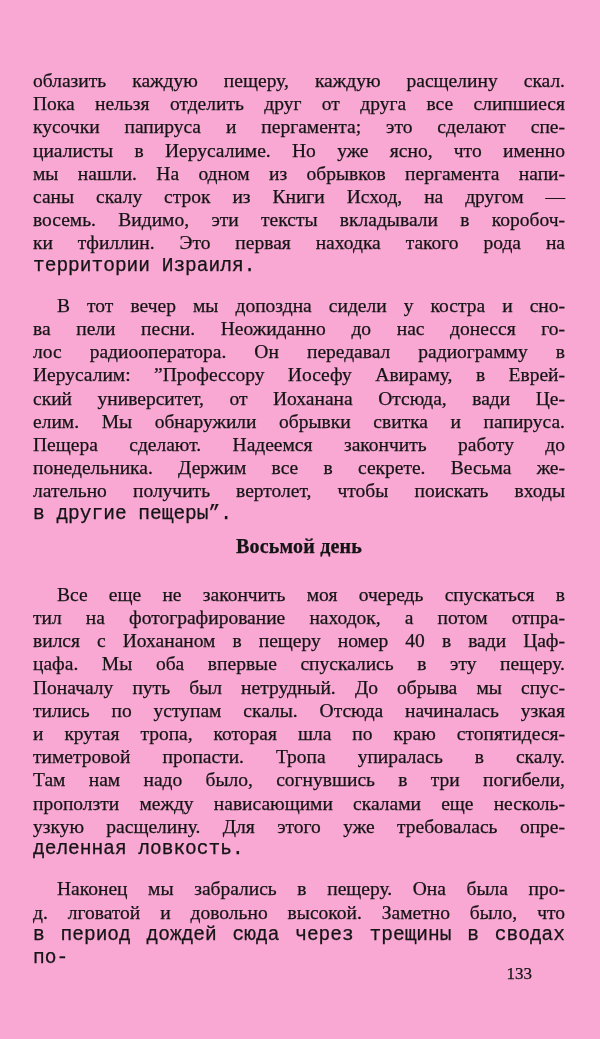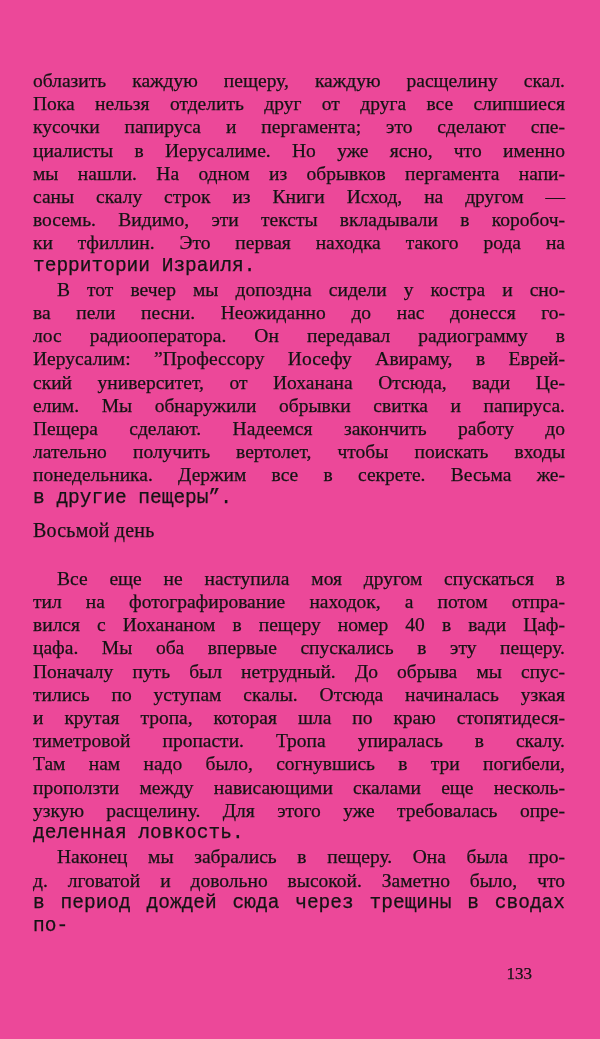--- a/index.html
+++ b/index.html
@@ -4,43 +4,44 @@
 <style>
   html, body {
     margin: 0;
     padding: 0;
     background: #ffffff;
   }
   .page {
     position: relative;
     width: 600px;
     height: 1039px;
-    background: #ec4899;
+    background: #f9a8d4;
     overflow: hidden;
     font-family: "Liberation Serif", "DejaVu Serif", serif;
     color: #141414;
   }
   .text-block {
     position: absolute;
     left: 33px;
     top: 69px;
     width: 532px;
     font-size: 19.5px;
     line-height: 23.2px;
     -webkit-text-stroke: 0.25px #141414;
   }
   .paragraph { margin: 0; }
   .line {
     text-align: justify;
     text-align-last: justify;
   }
-  .line.indent { text-indent: 24px; }
+  .line.indent { text-indent: 24px; margin-top: 16px; }
   .line.last { text-align-last: left; font-family: Liberation Mono, monospace; }
   .heading {
-    font-weight: normal;
+    text-align: center;
+    font-weight: bold;
     font-size: 20px;
     line-height: 23px;
     margin-top: 9px;
     margin-bottom: 25px;
     letter-spacing: 0.2px;
   }
   .page-number {
     position: absolute;
     right: 68px;
     top: 964px;
@@ -65,27 +66,27 @@
         <div class="line last">территории Израиля.</div>
       </div>
       <div class="paragraph">
         <div class="line indent">В тот вечер мы допоздна сидели у костра и сно-</div>
         <div class="line">ва пели песни. Неожиданно до нас донесся го-</div>
         <div class="line">лос радиооператора. Он передавал радиограмму в</div>
         <div class="line">Иерусалим: ”Профессору Иосефу Авираму, в Еврей-</div>
         <div class="line">ский университет, от Иоханана Отсюда, вади Це-</div>
         <div class="line">елим. Мы обнаружили обрывки свитка и папируса.</div>
         <div class="line">Пещера сделают. Надеемся закончить работу до</div>
+        <div class="line">понедельника. Держим все в секрете. Весьма же-</div>
         <div class="line">лательно получить вертолет, чтобы поискать входы</div>
-        <div class="line">понедельника. Держим все в секрете. Весьма же-</div>
         <div class="line last">в другие пещеры”.</div>
       </div>
       <div class="heading">Восьмой день</div>
       <div class="paragraph">
-        <div class="line indent">Все еще не наступила моя другом спускаться в</div>
+        <div class="line indent">Все еще не закончить моя очередь спускаться в</div>
         <div class="line">тил на фотографирование находок, а потом отпра-</div>
         <div class="line">вился с Иохананом в пещеру номер 40 в вади Цаф-</div>
         <div class="line">цафа. Мы оба впервые спускались в эту пещеру.</div>
         <div class="line">Поначалу путь был нетрудный. До обрыва мы спус-</div>
         <div class="line">тились по уступам скалы. Отсюда начиналась узкая</div>
         <div class="line">и крутая тропа, которая шла по краю стопятидеся-</div>
         <div class="line">тиметровой пропасти. Тропа упиралась в скалу.</div>
         <div class="line">Там нам надо было, согнувшись в три погибели,</div>
         <div class="line">проползти между нависающими скалами еще несколь-</div>
         <div class="line">узкую расщелину. Для этого уже требовалась опре-</div>

